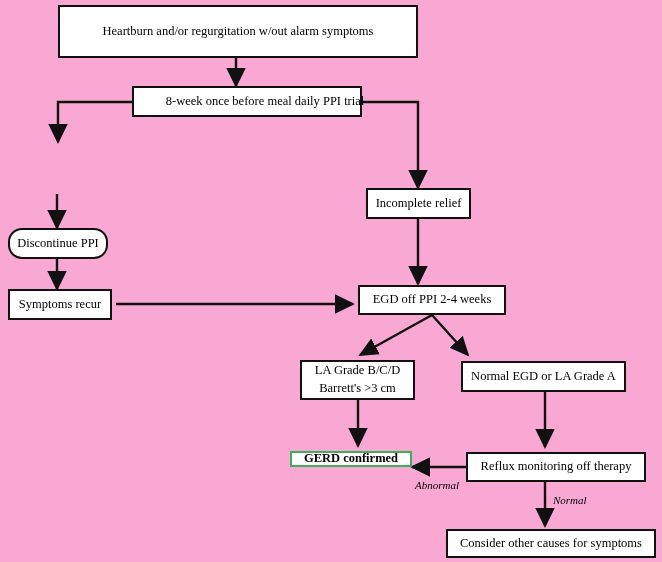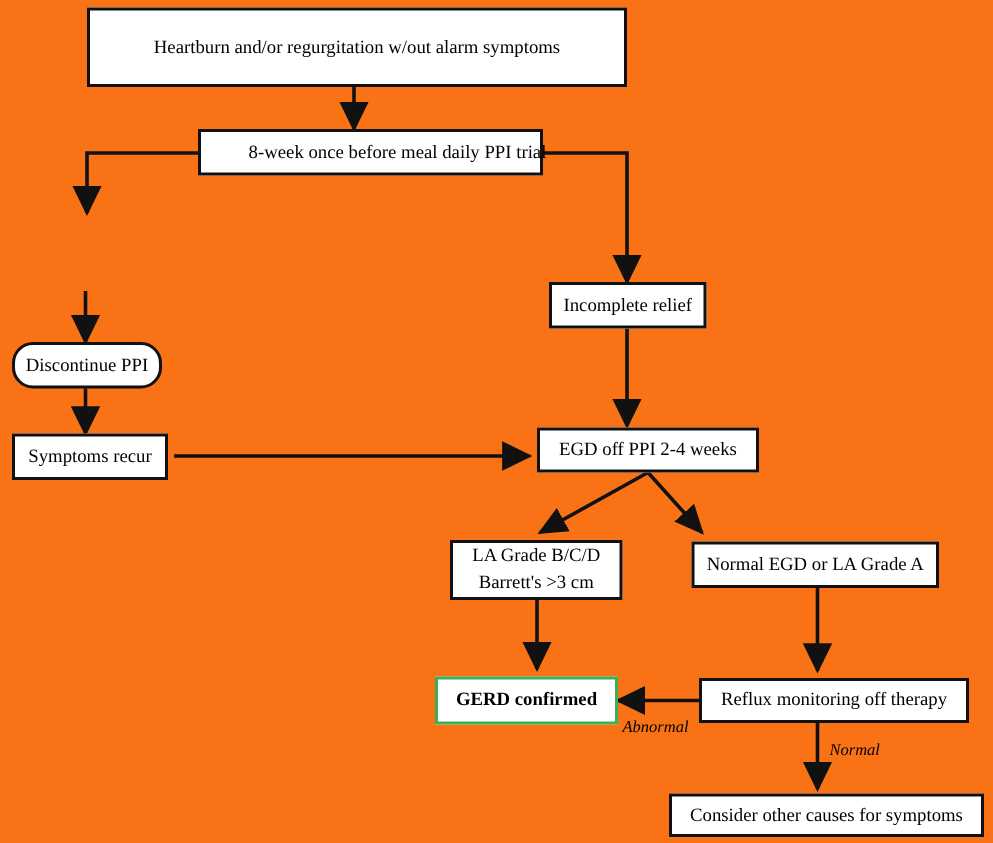--- a/index.html
+++ b/index.html
@@ -10,21 +10,21 @@
   body {
     width: 662px;
     height: 562px;
     font-family: "Liberation Serif", "DejaVu Serif", serif;
     overflow: hidden;
   }
   #flowchart-root {
     position: relative;
     width: 662px;
     height: 562px;
-    background: #f97316;
+    background: #f9a8d4;
   }
   svg.connectors {
     position: absolute;
     top: 0;
     left: 0;
     width: 662px;
     height: 562px;
   }
   .node {
     position: absolute;
@@ -133,21 +133,21 @@
 
   <div class="node" style="left:300px; top:360px; width:115px; height:40px;">
     <span class="line">LA Grade B/C/D</span>
     <span class="line">Barrett's &gt;3 cm</span>
   </div>
 
   <div class="node" style="left:461px; top:361px; width:165px; height:31px;">
     <span class="line">Normal EGD or LA Grade A</span>
   </div>
 
-  <div class="node highlight" style="left:290px; top:451px; width:122px; height:32px;">
+  <div class="node highlight" style="left:290px; top:451px; width:122px; height:16px;">
     <span class="line">GERD confirmed</span>
   </div>
 
   <div class="node" style="left:446px; top:529px; width:210px; height:29px;">
     <span class="line">Consider other causes for symptoms</span>
   </div>
 
   <div class="node" style="left:466px; top:452px; width:180px; height:30px;">
     <span class="line">Reflux monitoring off therapy</span>
   </div>

